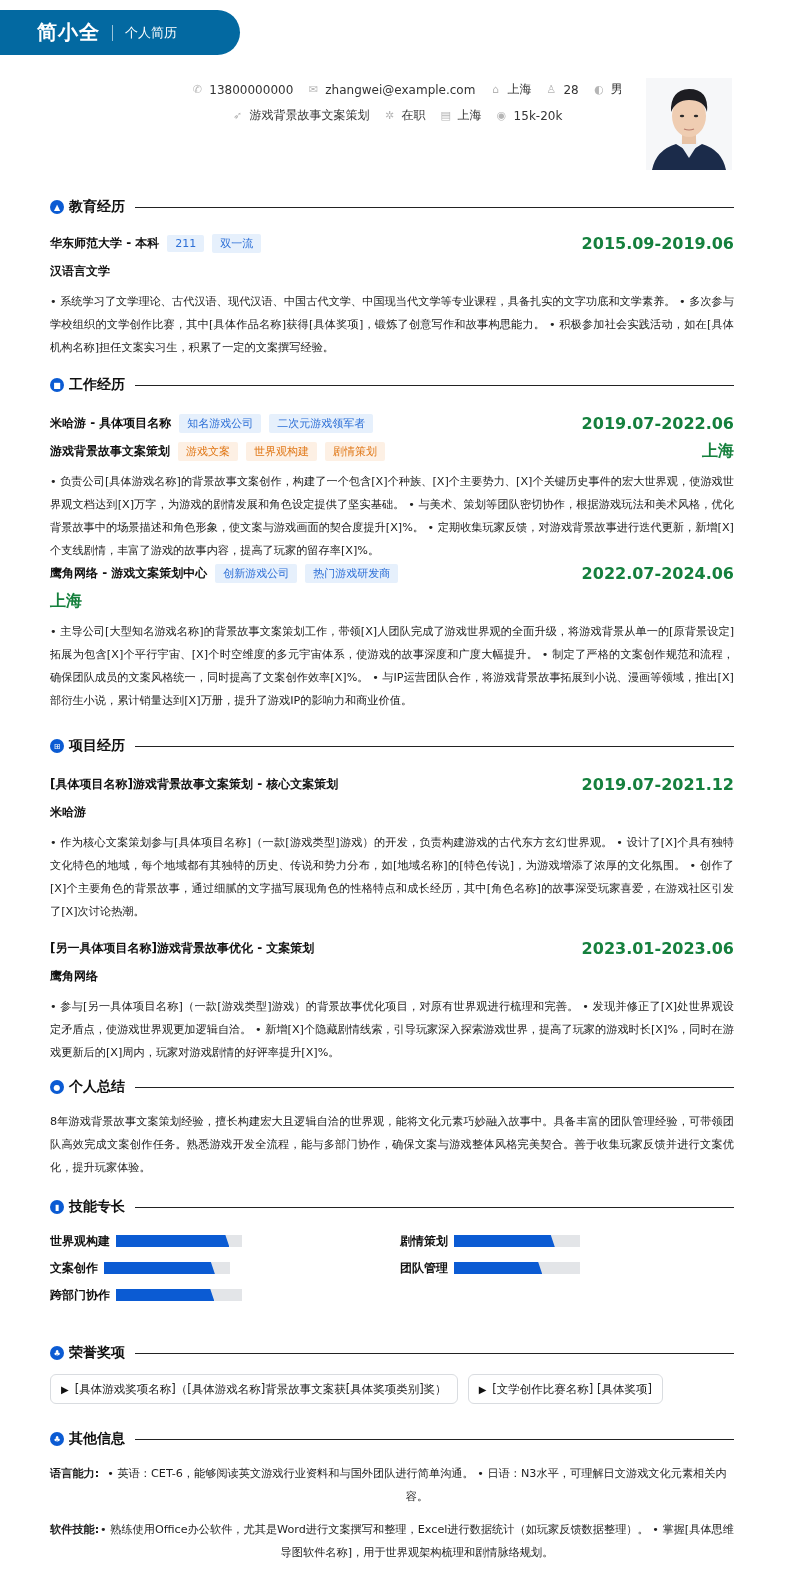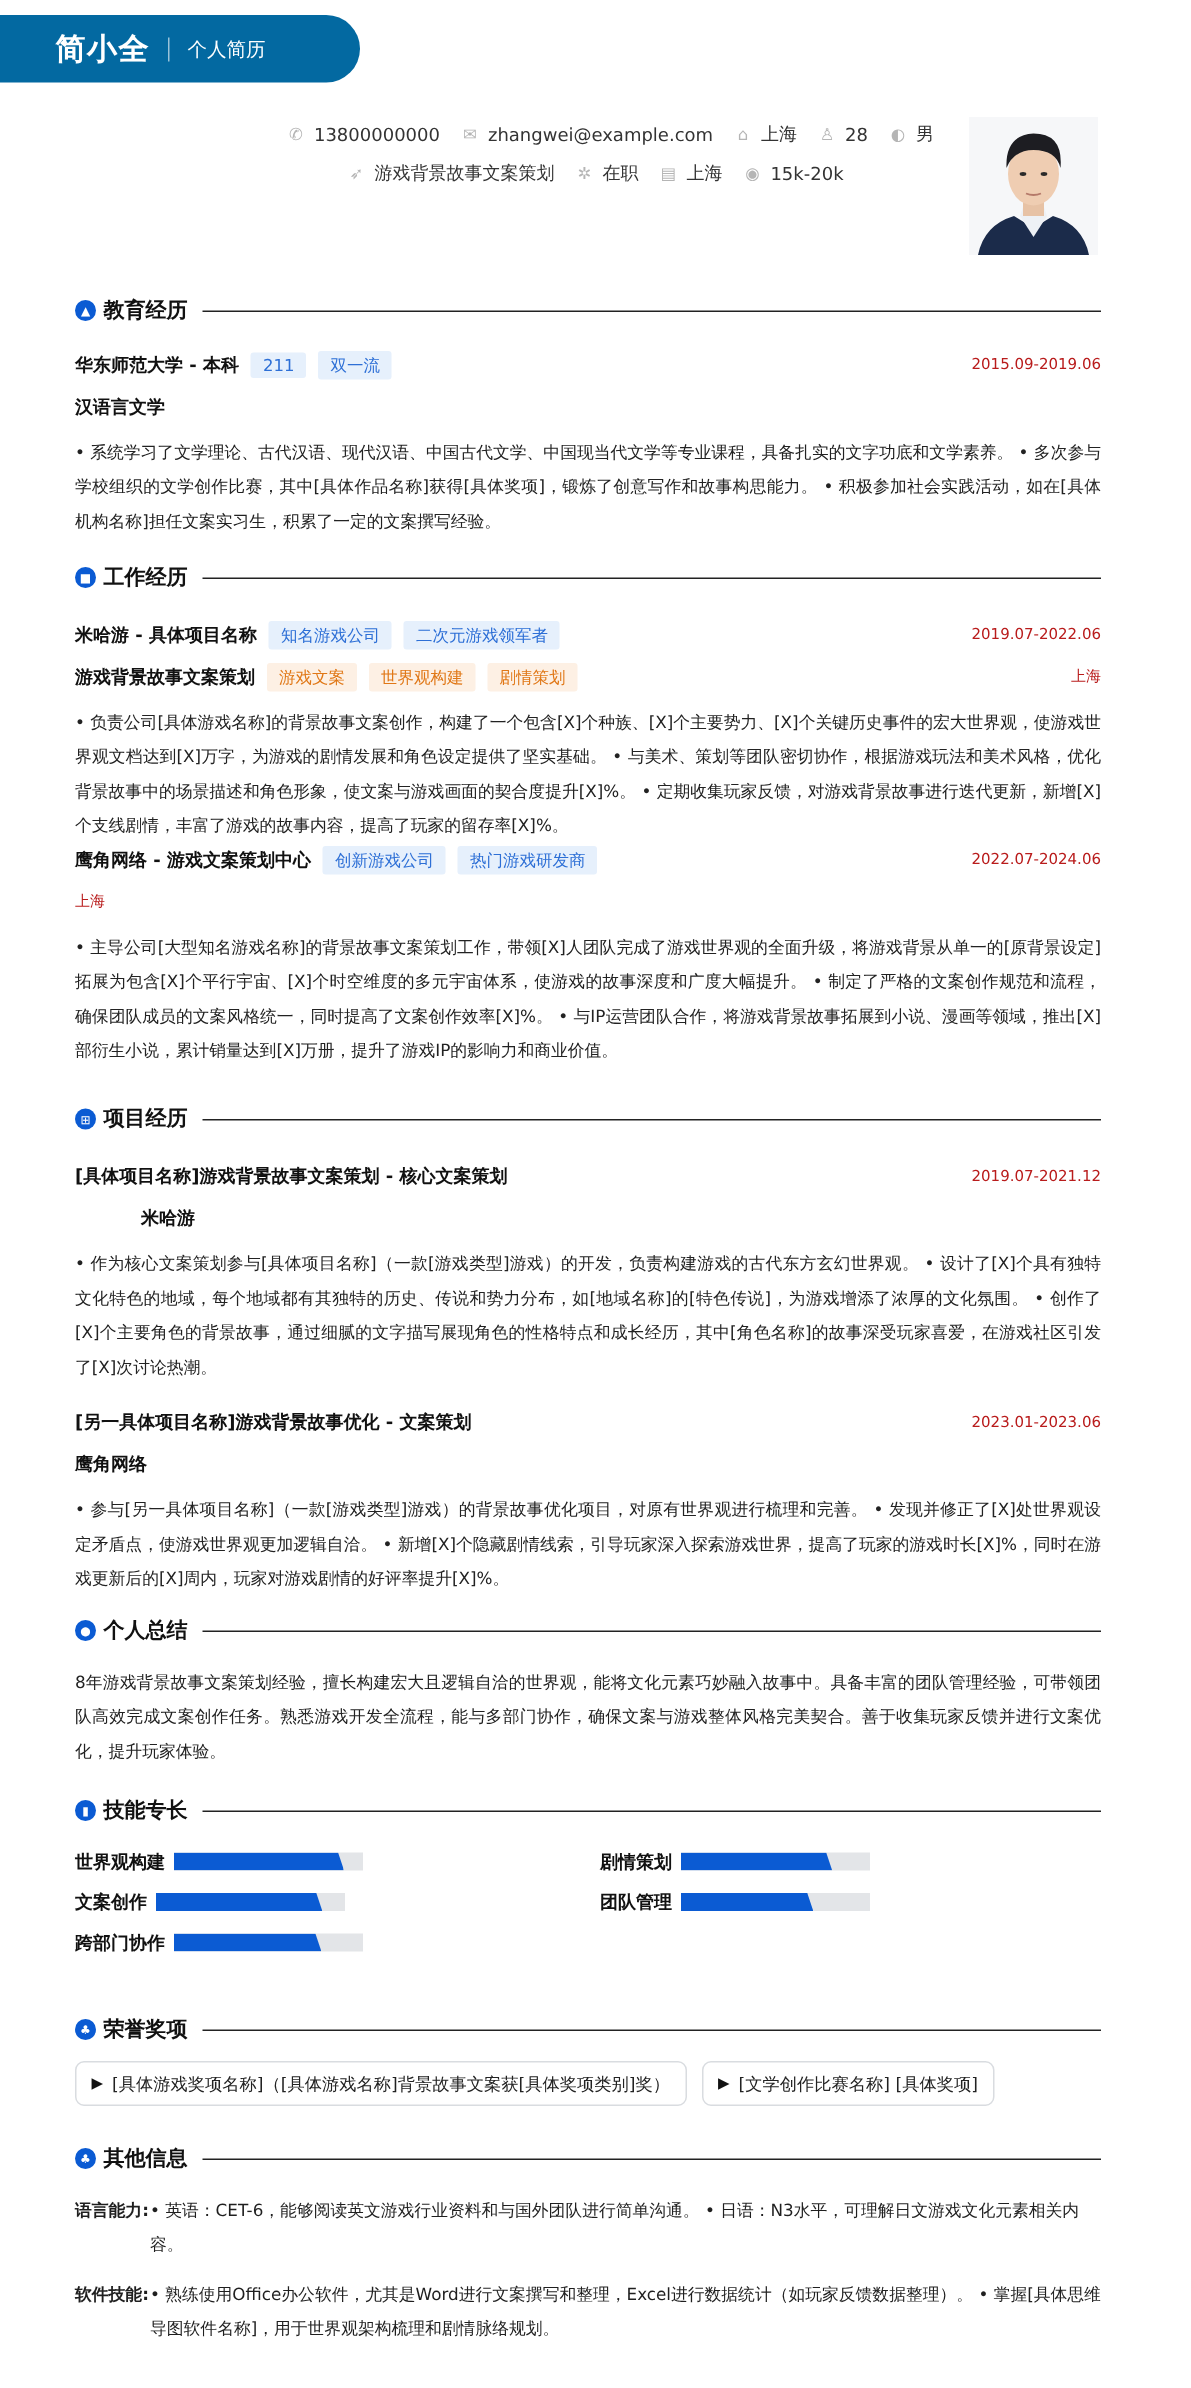--- a/index.html
+++ b/index.html
@@ -21,38 +21,38 @@
 
   .section { position: absolute; left: 50px; width: 684px; }
   .sec-head { display: flex; align-items: center; height: 22px; }
   .sec-icon { width: 14px; height: 14px; border-radius: 50%; background: #0b5bd3; color: #fff; font-size: 8px; display: flex; align-items: center; justify-content: center; margin-right: 5px; }
   .sec-title { font-size: 14px; font-weight: bold; color: #111; white-space: nowrap; }
   .sec-line { flex: 1; height: 1px; background: #222; margin-left: 10px; }
 
   .row { display: flex; align-items: center; justify-content: space-between; height: 22px; }
   .row .left { display: flex; align-items: center; gap: 8px; }
   .title-b { font-size: 12px; font-weight: bold; color: #111; }
-  .date { font-size: 10px; font-weight: normal; color: #b91c1c; }
+  .date { font-size: 16px; font-weight: bold; color: #15803d; }
   .tag-b { background: #e6f0fc; color: #2d6fd6; font-size: 11px; padding: 2px 8px; border-radius: 2px; }
   .tag-o { background: #fdf0e4; color: #e07716; font-size: 11px; padding: 2px 8px; border-radius: 2px; }
   .desc { font-size: 11.2px; line-height: 23px; color: #222; text-align: justify; }
 
   .skills { display: grid; grid-template-columns: 350px 330px; row-gap: 13px; }
   .skill { display: flex; align-items: center; gap: 6px; height: 14px; }
   .skill .name { font-size: 12px; font-weight: bold; color: #111; white-space: nowrap; }
   .skill .bar { width: 126px; height: 12px; background: #e3e5e8; position: relative; overflow: hidden; }
   .skill .fill { position: absolute; left: 0; top: 0; height: 12px; background: #0b5bd3; clip-path: polygon(0 0, calc(100% - 4px) 0, 100% 100%, 0 100%); }
 
   .awards { display: flex; gap: 10px; margin-top: 10px; }
   .award { border: 1px solid #d9dce0; border-radius: 6px; height: 30px; display: flex; align-items: center; padding: 0 10px; font-size: 11.5px; color: #222; gap: 6px; }
   .award .tri { font-size: 10px; color: #111; }
 
   .other-row { display: flex; font-size: 11.2px; line-height: 23px; }
   .other-row .lbl { font-weight: bold; width: 50px; flex-shrink: 0; white-space: nowrap; }
-  .other-row .txt { flex: 1; }
+  .other-row .txt { flex: 1; text-align: center; }
 </style>
 </head>
 <body>
 
 <div class="brand">
   <span class="logo">简小全</span>
   <span class="sep"></span>
   <span class="sub">个人简历</span>
 </div>
 
@@ -179,21 +179,21 @@
   <div class="sec-head">
     <span class="sec-icon">⊞</span>
     <span class="sec-title">项目经历</span>
     <span class="sec-line"></span>
   </div>
   <div style="margin-top:16px;">
     <div class="row">
       <span class="title-b">[具体项目名称]游戏背景故事文案策划 - 核心文案策划</span>
       <span class="date">2019.07-2021.12</span>
     </div>
-    <div class="row" style="margin-top:6px;margin-left:44px;">
+    <div class="row" style="margin-top:6px;">
       <span class="title-b">米哈游</span>
     </div>
     <div class="desc" style="margin-top:8px;">• 作为核心文案策划参与[具体项目名称]（一款[游戏类型]游戏）的开发，负责构建游戏的古代东方玄幻世界观。 • 设计了[X]个具有独特文化特色的地域，每个地域都有其独特的历史、传说和势力分布，如[地域名称]的[特色传说]，为游戏增添了浓厚的文化氛围。 • 创作了[X]个主要角色的背景故事，通过细腻的文字描写展现角色的性格特点和成长经历，其中[角色名称]的故事深受玩家喜爱，在游戏社区引发了[X]次讨论热潮。</div>
   </div>
   <div style="margin-top:14px;">
     <div class="row">
       <span class="title-b">[另一具体项目名称]游戏背景故事优化 - 文案策划</span>
       <span class="date">2023.01-2023.06</span>
     </div>
     <div class="row" style="margin-top:6px;">

